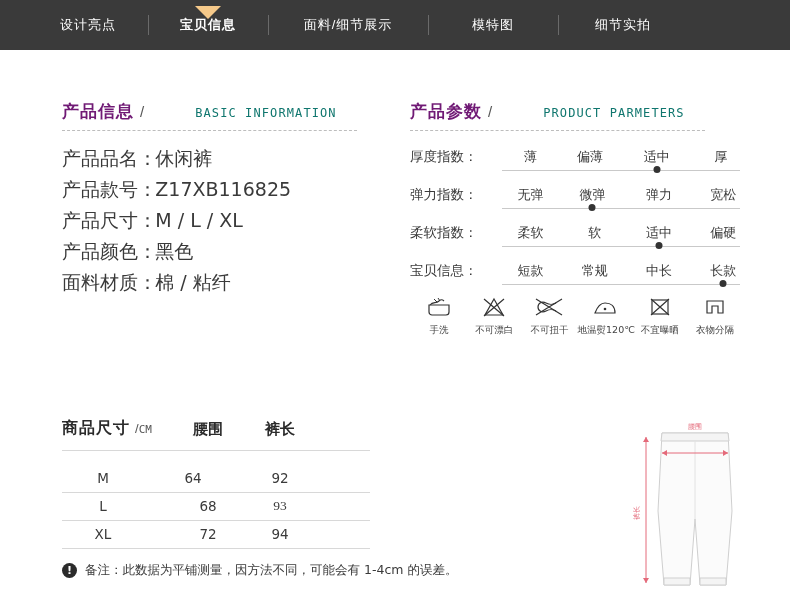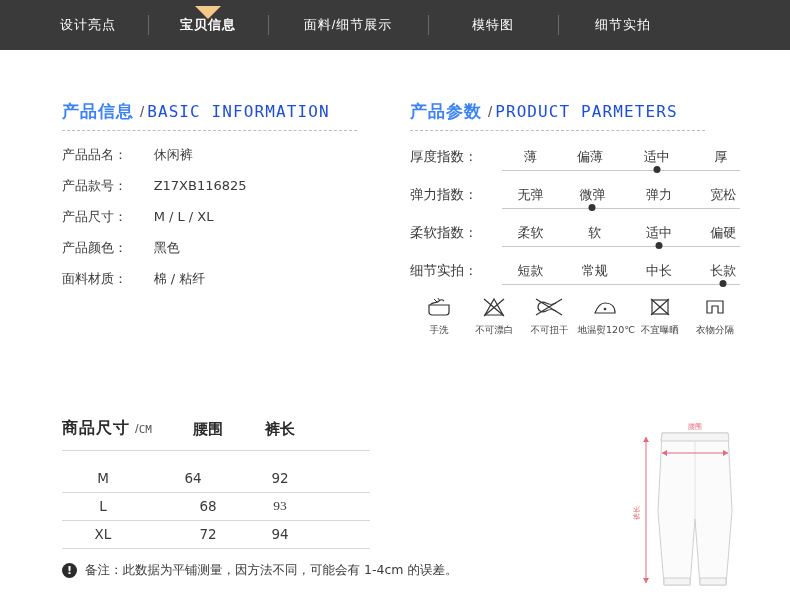--- a/index.html
+++ b/index.html
@@ -49,40 +49,41 @@
     flex:0 0 auto;height:38px;background:#3a3a3a;
   }
 
   
   .sec-title{
     position:absolute;
     font-size:0;
     white-space:nowrap;
   }
   .sec-title .cn{
-    font-size:17px;font-weight:bold;color:#3b82f6;letter-spacing:1px;
+    font-size:17px;font-weight:bold;color:#701a75;letter-spacing:1px;
     font-family:"DejaVu Sans","Liberation Sans",sans-serif;
   }
   .sec-title .slash{
     font-size:15px;color:#555;margin:0 3px 0 6px;
   }
   .sec-title .en{
-    font-size:16px;color:#1d4ed8;letter-spacing:1.1px;
+    font-size:12px;color:#0f766e;letter-spacing:1.1px;
     font-family:"DejaVu Sans Mono","Liberation Mono",monospace;
+    margin-left:48px;
   }
   .dash-line{
     position:absolute;
     border-top:1px dashed #bdbdbd;
     height:0;
   }
 
   
   .info-row{
     position:absolute;
-    font-size:13px;
+    font-size:19px;
     color:#3a3a3a;
     white-space:nowrap;
   }
   .info-row .lab{
     display:inline-block;width:88px;color:#3a3a3a;
     font-family:"DejaVu Sans","Liberation Sans",sans-serif;
   }
   .info-row .val{
     display:inline-block;color:#3a3a3a;
     font-family:"DejaVu Sans","Liberation Sans",sans-serif;
@@ -267,21 +268,21 @@
     <div class="track"></div>
     <div class="param-opt" style="left:12%;">柔软</div>
     <div class="param-opt" style="left:39%;">软</div>
     <div class="param-opt" style="left:66%;">适中</div>
     <div class="param-opt" style="left:93%;">偏硬</div>
     <div class="param-dot" style="left:66%;"></div>
   </div>
 </div>
 
 <div class="param-row" style="top:262px;">
-  <div class="param-label">细节实拍：</div>
+  <div class="param-label">宝贝信息：</div>
   <div class="param-scale">
     <div class="track"></div>
     <div class="param-opt" style="left:12%;">短款</div>
     <div class="param-opt" style="left:39%;">常规</div>
     <div class="param-opt" style="left:66%;">中长</div>
     <div class="param-opt" style="left:93%;">长款</div>
     <div class="param-dot" style="left:93%;"></div>
   </div>
 </div>
 

